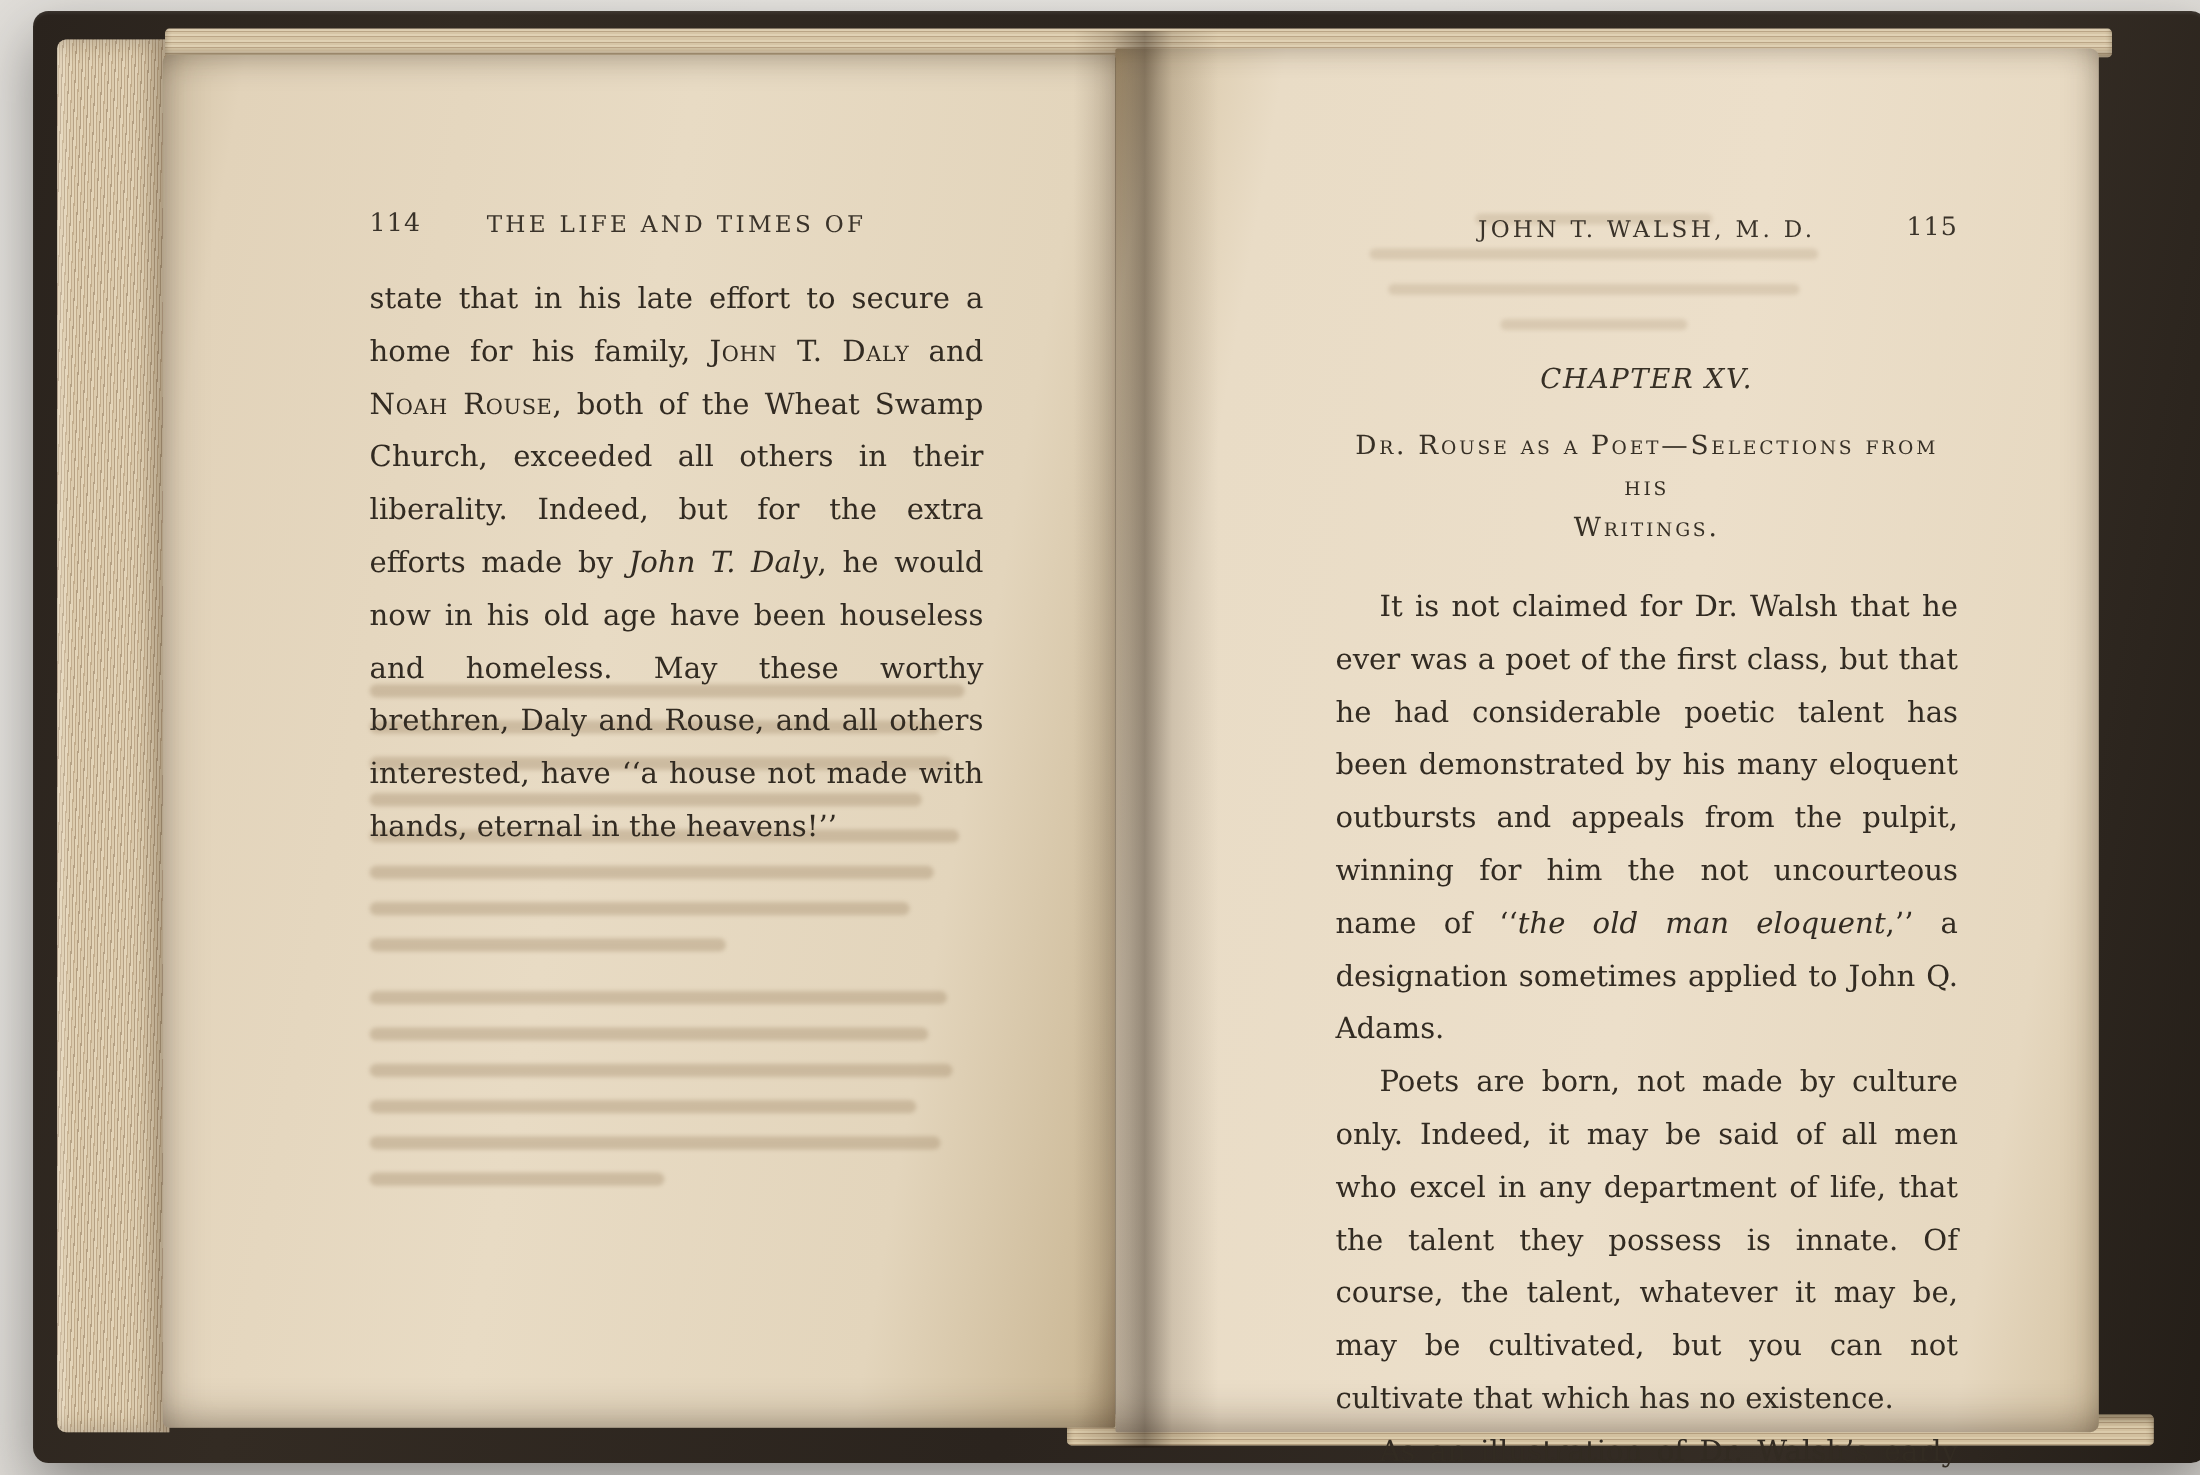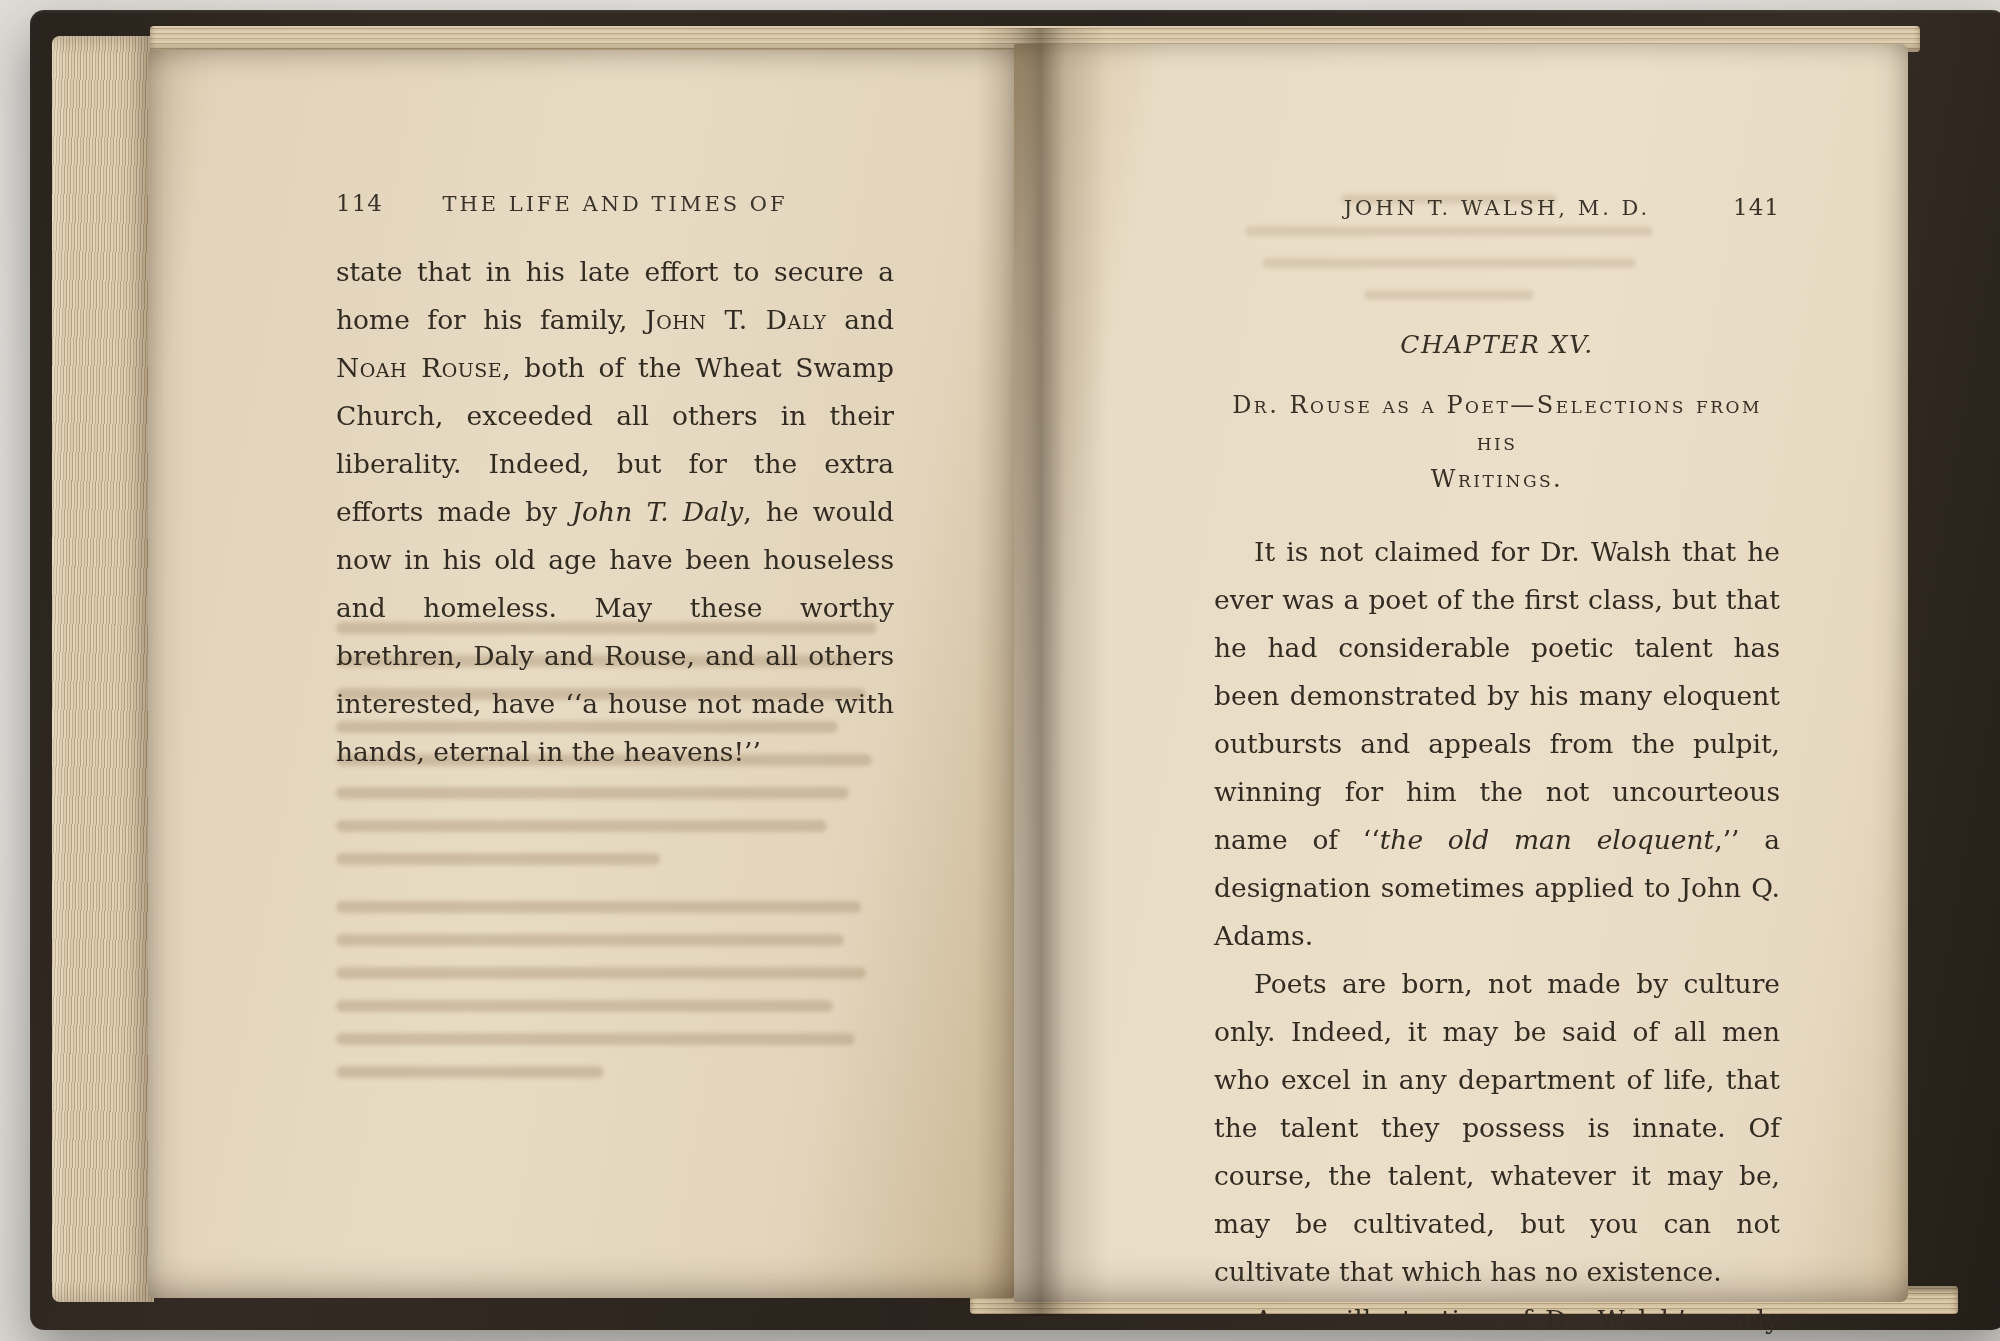--- a/index.html
+++ b/index.html
@@ -144,21 +144,21 @@
     <div class="page page-right">
       <div class="ghost ghost-right">
         <i></i>
           <i></i>
           <i></i>
           <i></i>
       </div>
       <div class="text-col col-right">
         <div class="pg-header">
           <span class="running">JOHN T. WALSH, M. D.</span>
-          <span class="pagenum">141</span>
+          <span class="pagenum">115</span>
         </div>
         <div class="chapter">CHAPTER XV.</div>
         <div class="subtitle">
           <span style="display:block;">Dr. Rouse as a Poet—Selections from his</span>
           <span style="display:block;">Writings.</span>
         </div>
         <div class="body">
           <p class="body-par indent"><span>It is not claimed for Dr. Walsh that he ever was a poet of the first class, but that he had considerable poetic talent has been demonstrated by his many eloquent outbursts and appeals from the pulpit, winning for him the not uncourteous name of ‘‘</span><span class="it">the old man eloquent</span><span>,’’ a designation sometimes applied to John Q. Adams.</span></p>
           <p class="body-par indent">Poets are born, not made by culture only. Indeed, it may be said of all men who excel in any department of life, that the talent they possess is innate. Of course, the talent, whatever it may be, may be cultivated, but you can not cultivate that which has no existence.</p>
           <p class="body-par indent">As an illustration of Dr. Walsh’s early poetic fire, the week after he had united with the Baptists he was staying with Elder Rufus Chandler, and a young lady present asked him for a specimen of his poetry. Without waiting a moment, he wrote the following lines, and handed them to her:</p>

